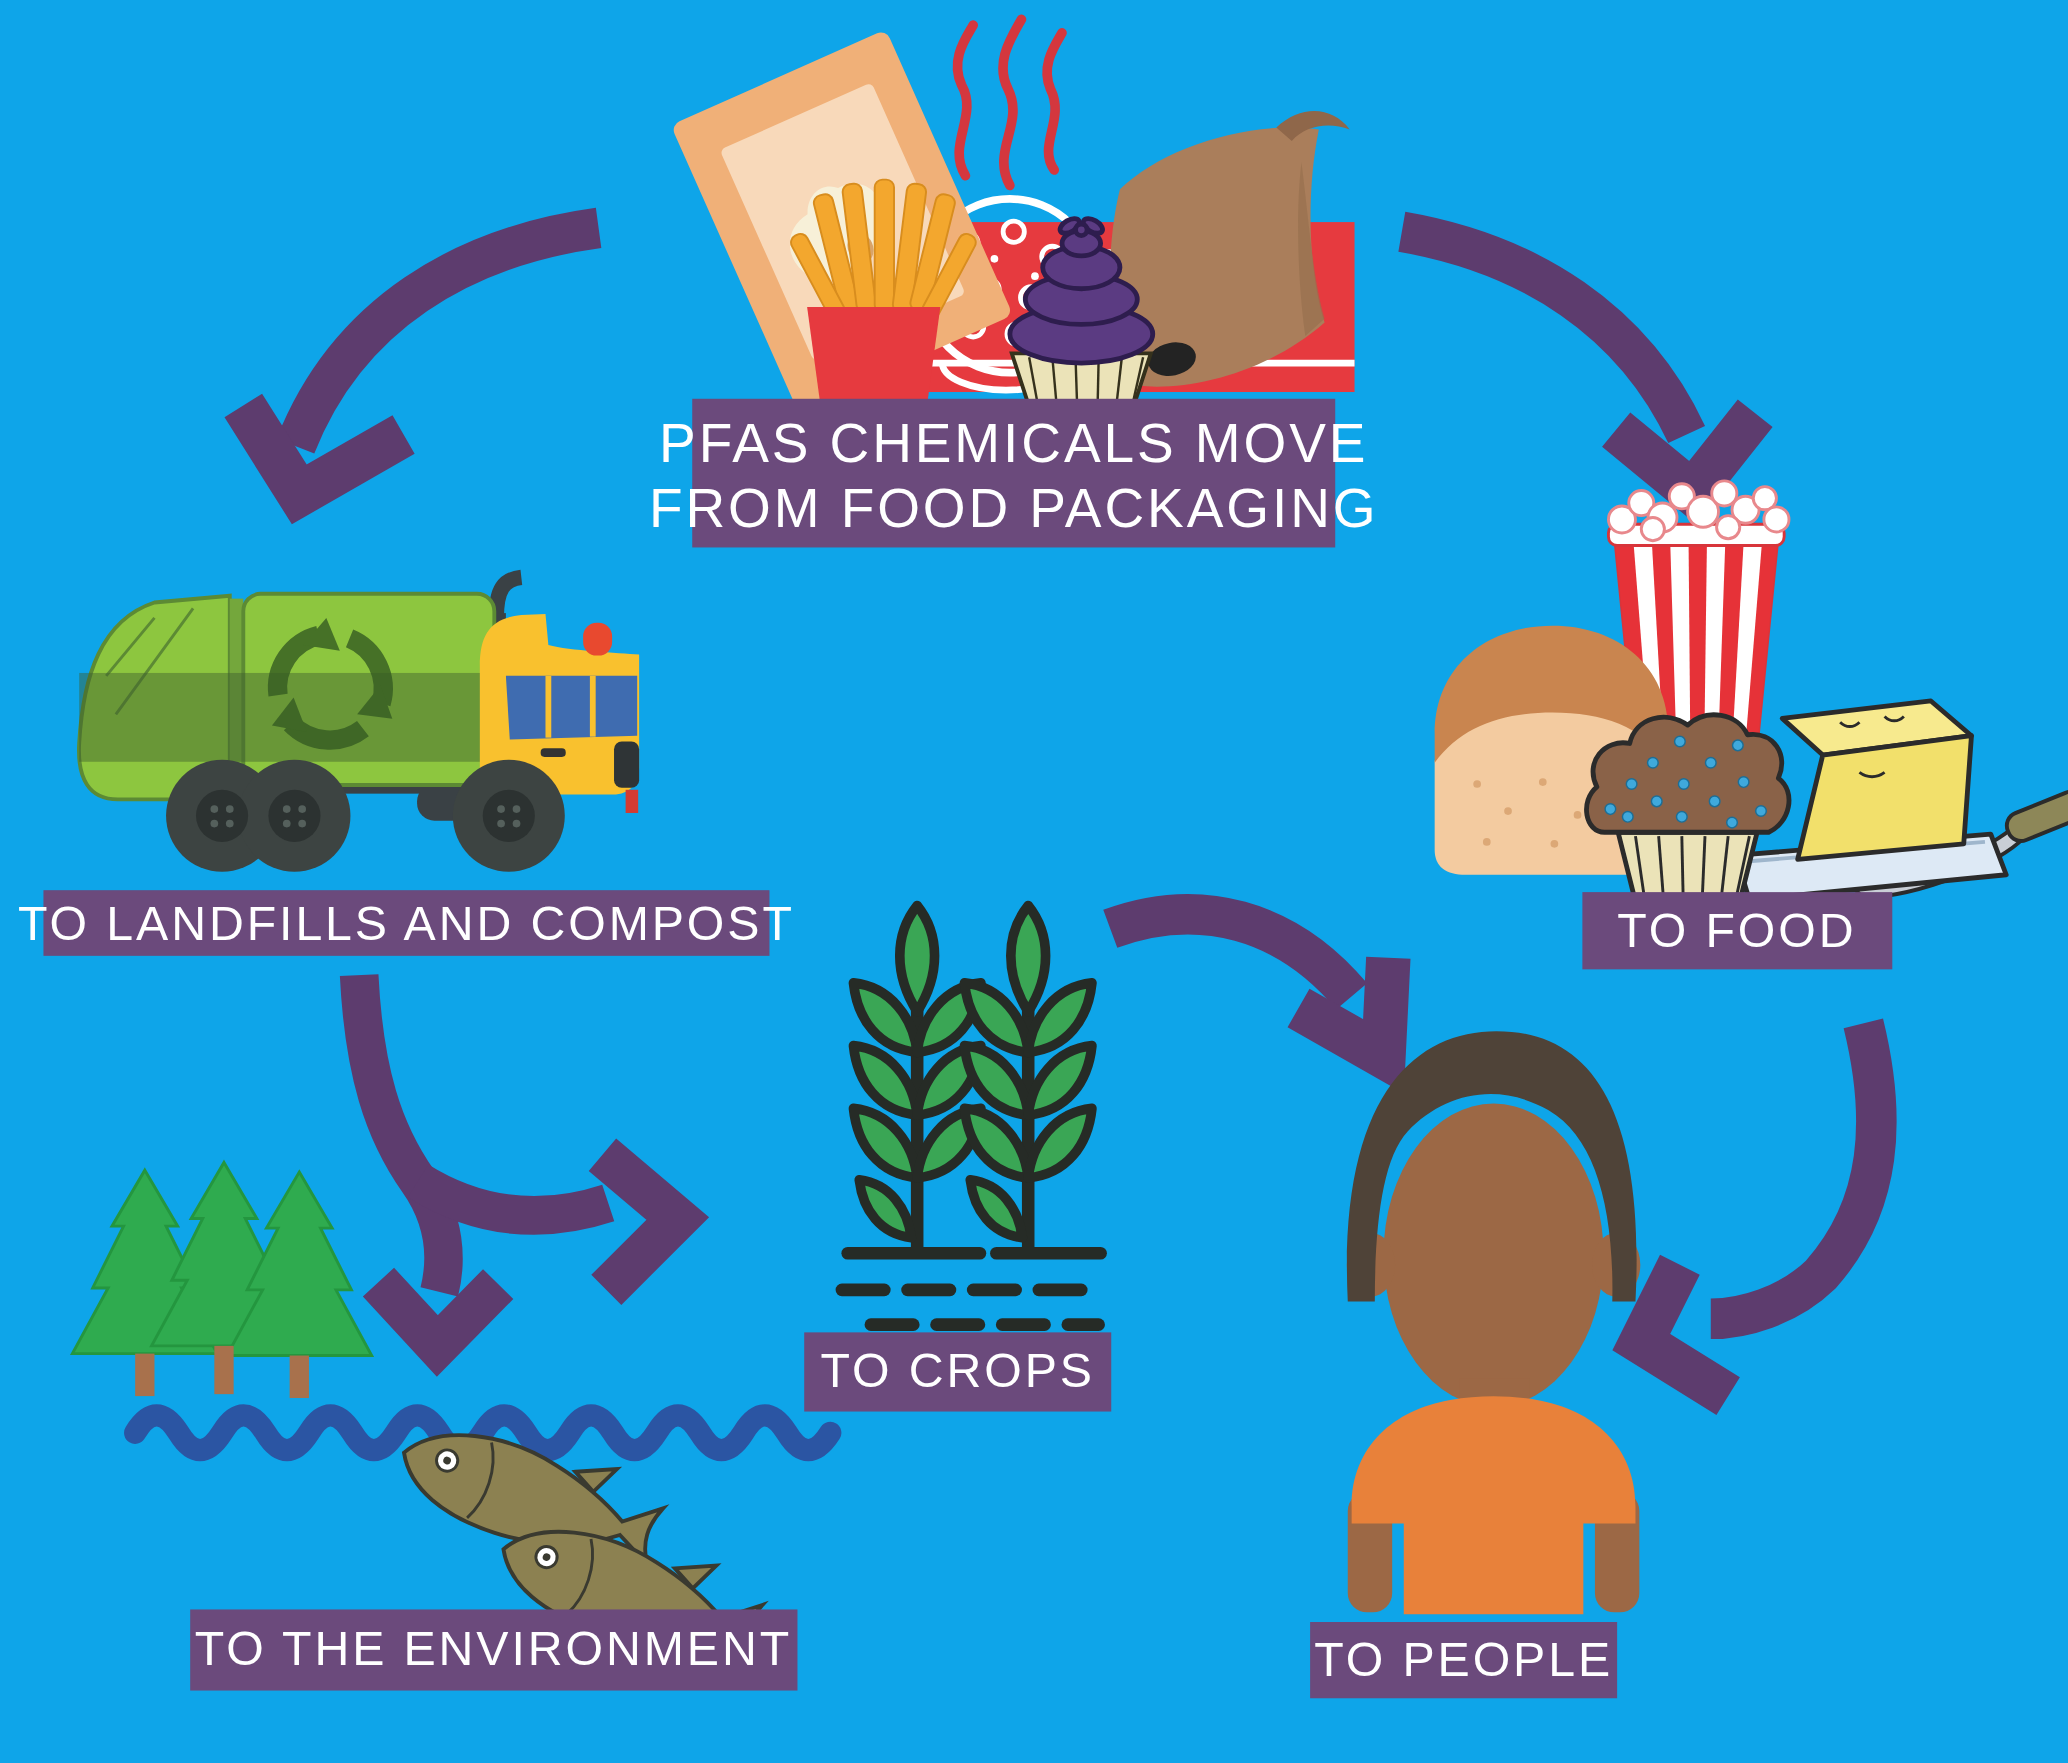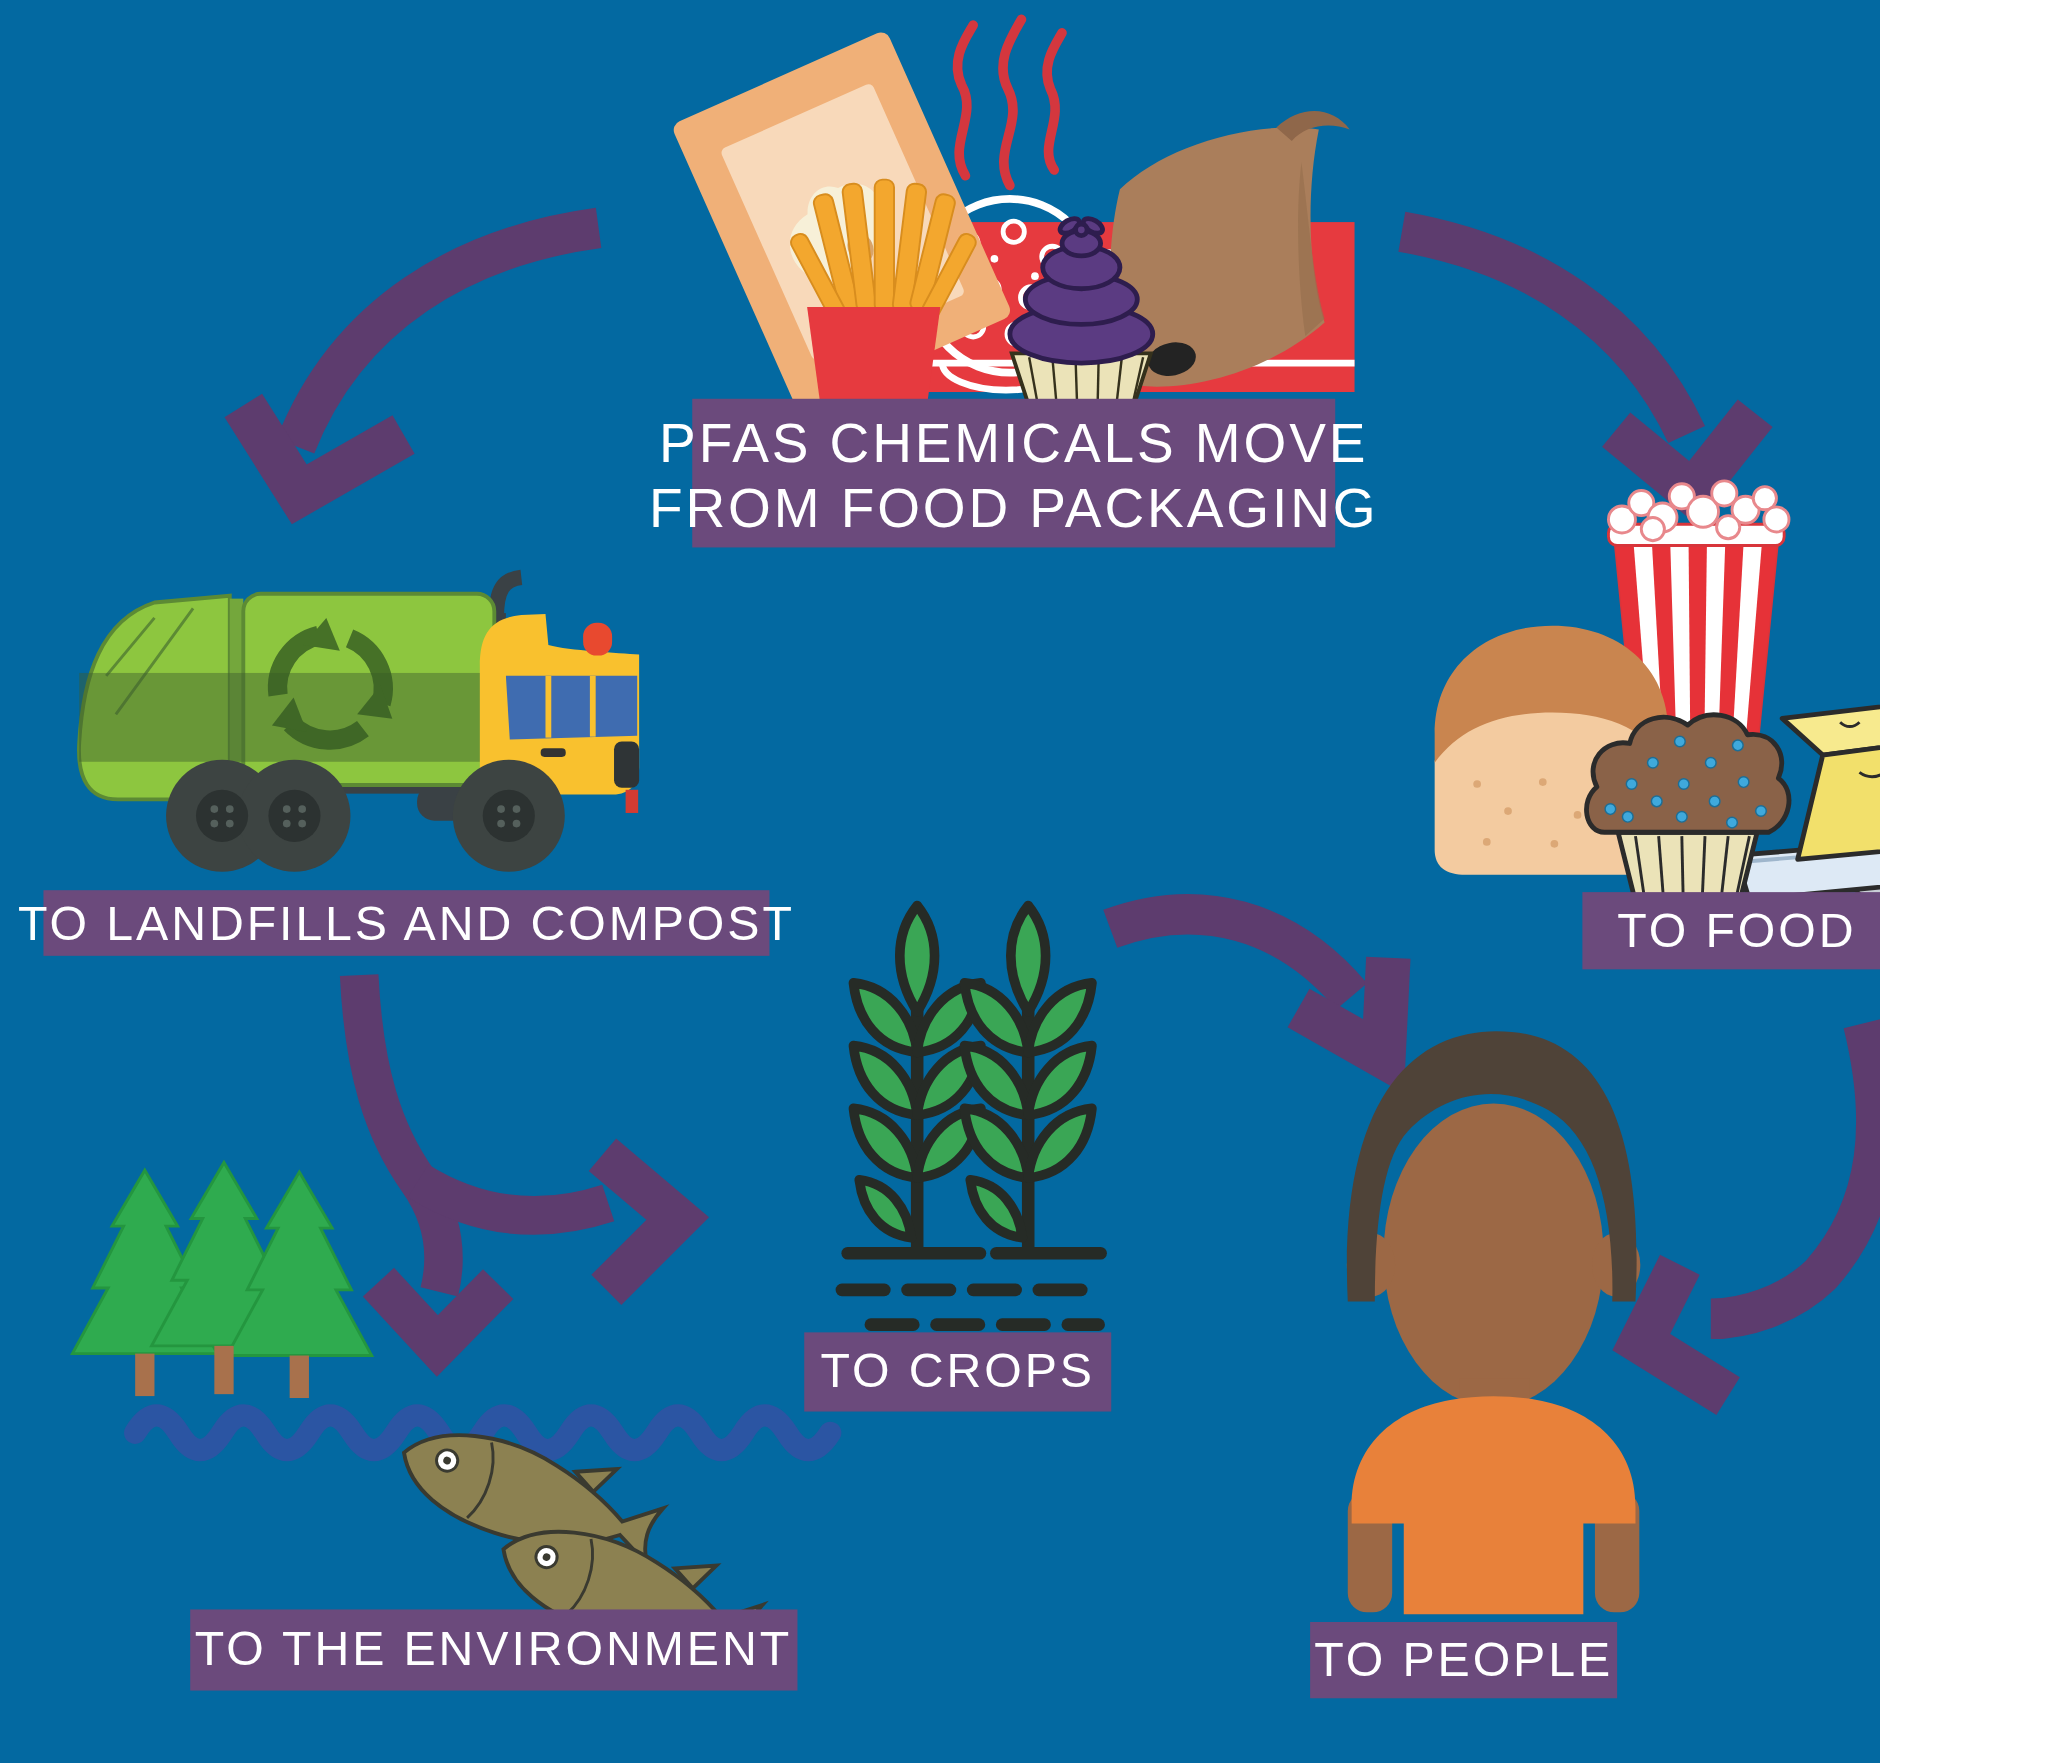--- a/index.html
+++ b/index.html
@@ -1,16 +1,16 @@
 <!DOCTYPE html>
 <html><head>
 <meta charset="utf-8">
 <style>
   html,body{margin:0;padding:0;background:#ffffff;}
-  #canvas{position:relative;width:1880px;height:1763px;background:#0369a1;overflow:hidden;}
+  #canvas{position:relative;width:2068px;height:1763px;background:#0ea5e9;overflow:hidden;}
   svg{display:block;}
   .lbl-text{
     font-family:"Liberation Sans","DejaVu Sans",sans-serif;
     font-weight:300;
     fill:#ffffff;
     letter-spacing:3px;
   }
   .lbl-text.big{font-size:57px;}
   .lbl-text.std{font-size:50px;}
 </style>

